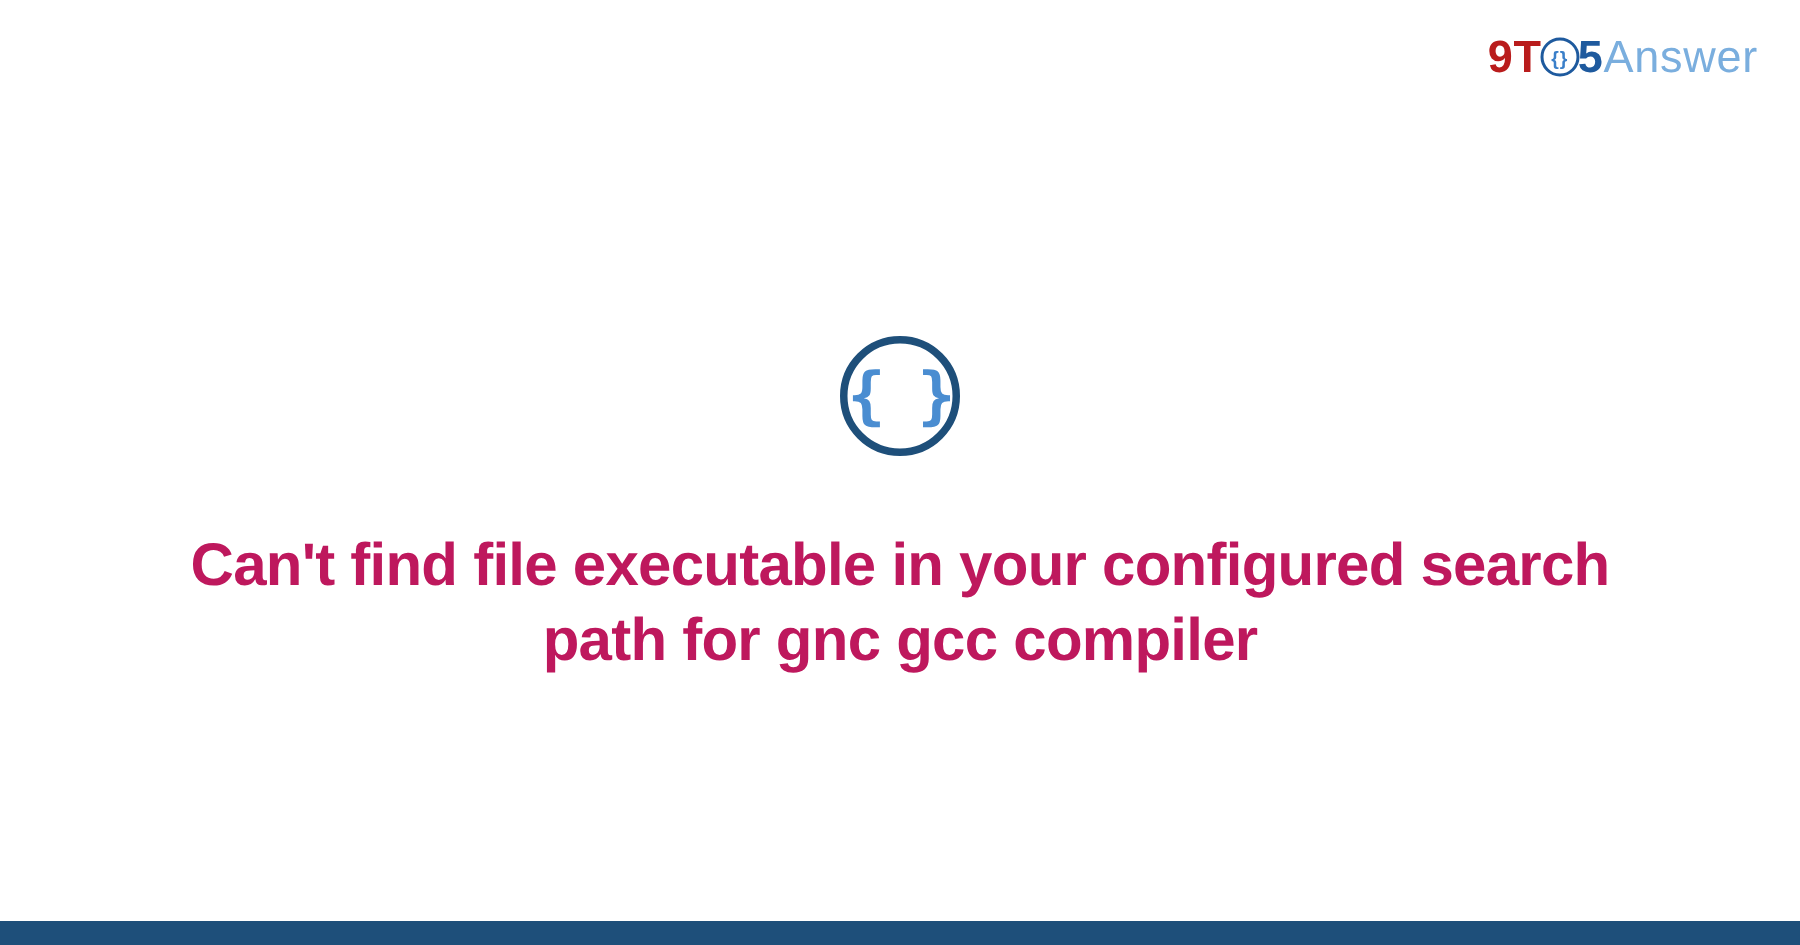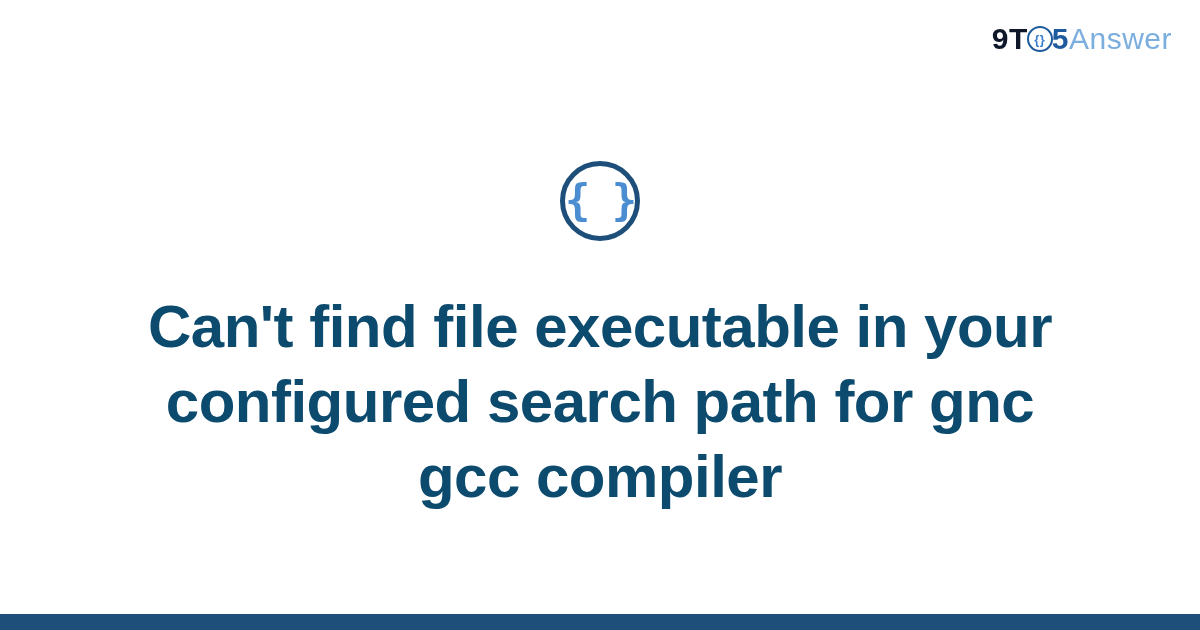--- a/index.html
+++ b/index.html
@@ -17,21 +17,21 @@
     }
     .header-logo {
       position: absolute;
       top: 22px;
       right: 28px;
       font-size: 30px;
       font-weight: 600;
       letter-spacing: 0.5px;
     }
     .logo-9t {
-      color: #0f172a;
+      color: #b91c1c;
       font-weight: 700;
     }
     .logo-circle {
       display: inline-flex;
       align-items: center;
       justify-content: center;
       width: 26px;
       height: 26px;
       border: 2.5px solid #1e5a9e;
       border-radius: 50%;
@@ -79,22 +79,22 @@
     }
     .icon-braces {
       color: #4a8dd1;
       font-size: 42px;
       font-weight: bold;
       font-family: Consolas, Monaco, monospace;
       line-height: 1;
       letter-spacing: -2px;
     }
     .title {
-      color: #0c4a6e;
-      font-size: 60px;
+      color: #be185d;
+      font-size: 40px;
       font-weight: 700;
       text-align: center;
       line-height: 1.25;
       max-width: 960px;
       letter-spacing: -0.5px;
     }
     .bottom-bar {
       position: absolute;
       bottom: 0;
       left: 0;

